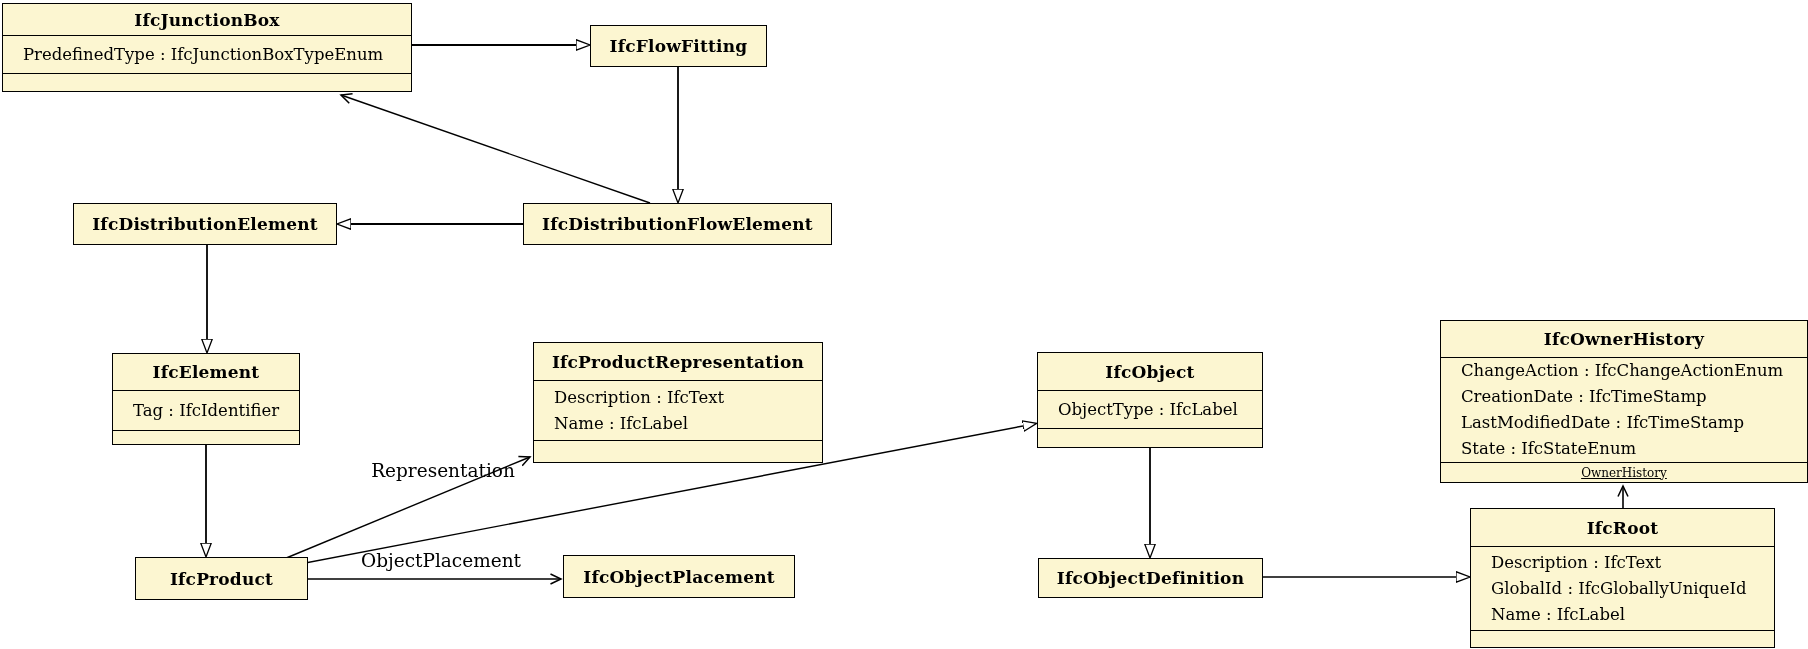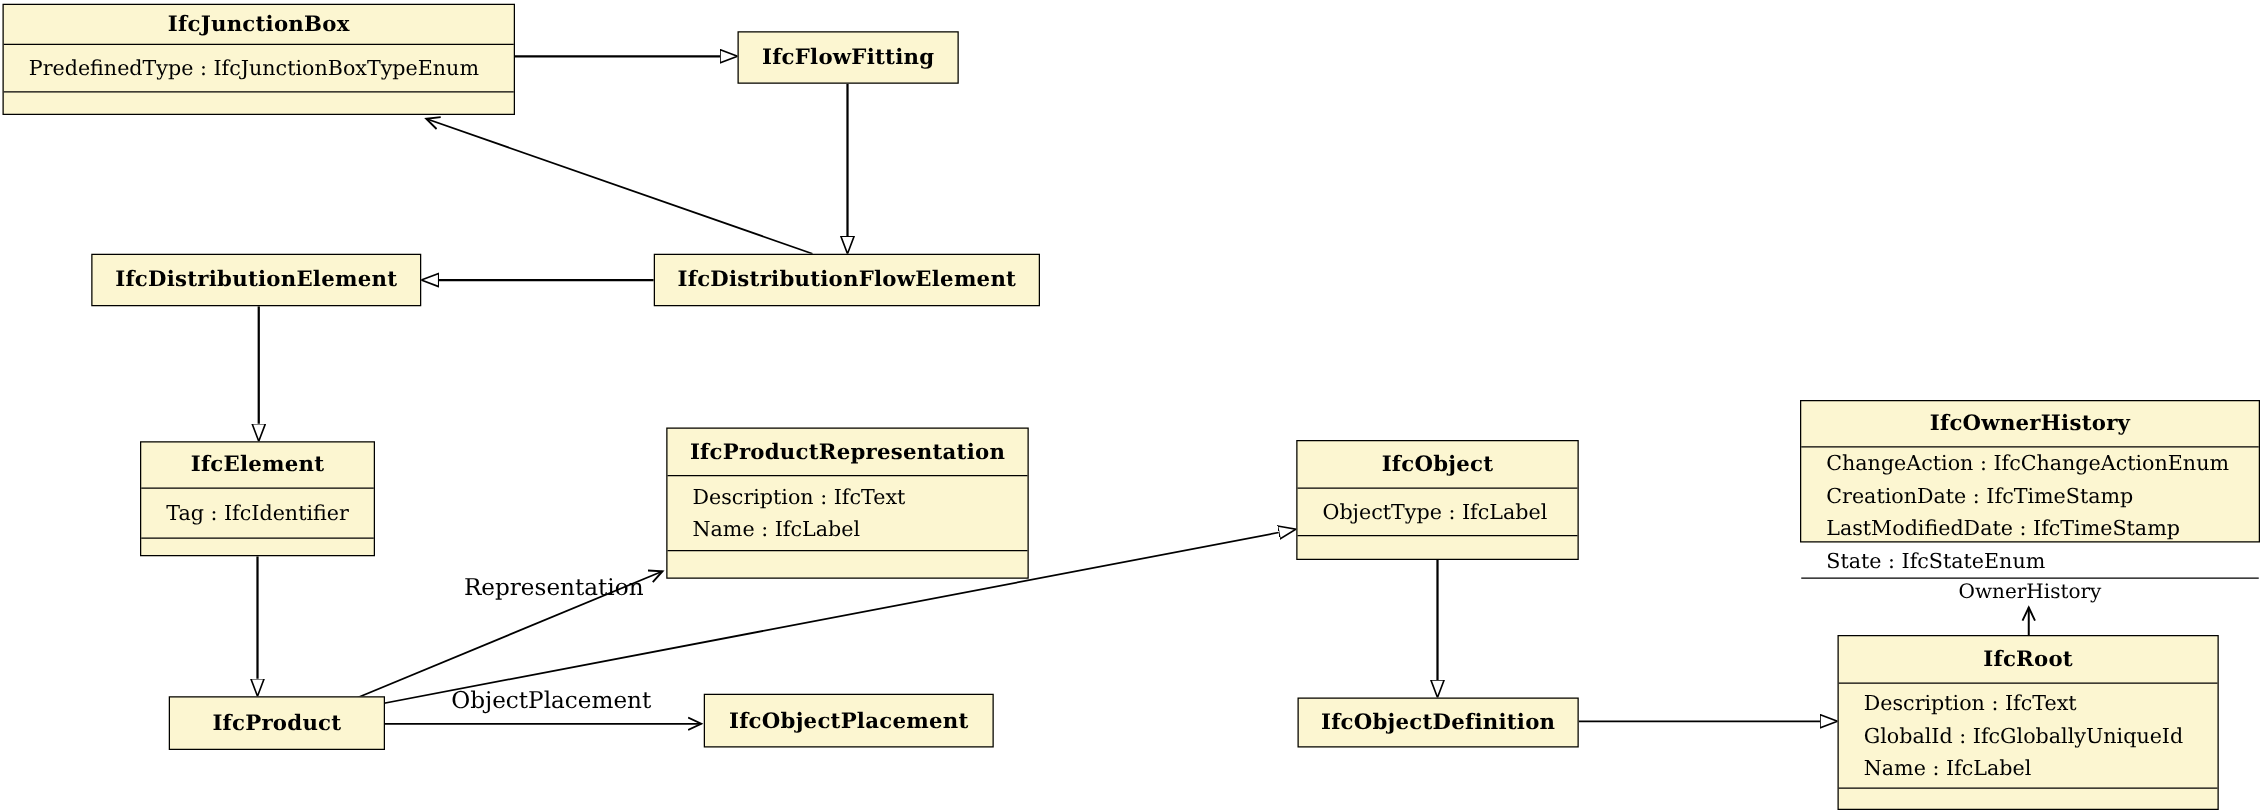--- a/index.html
+++ b/index.html
@@ -23,22 +23,23 @@
   .uml-class.single .c-title { flex:1; }
   .c-attrs {
     border-top:1.2px solid #000; font-size:16.5px;
     padding:1px 12px 1px 20px;
     display:flex; flex-direction:column; justify-content:center;
     flex-shrink:0;
   }
   .c-attrs .attr { line-height:26px; white-space:nowrap; }
   .c-footer {
     border-top:1.2px solid #000; flex:1;
-    font-size:16px; display:flex; align-items:center; justify-content:center;
+    font-size:12px; display:flex; align-items:center; justify-content:center;
     white-space:nowrap;
+    text-decoration:underline;
   }
   .edge-label {
     position:absolute; font-size:18.5px; text-align:center; white-space:nowrap;
   }
 </style>
 </head>
 <body>
 
 <div class="canvas">
 
@@ -105,21 +106,21 @@
   </div>
 
   <div class="uml-class" style="left:1037px;top:352px;width:226px;height:96px;">
     <div class="c-title" style="height:37px;">IfcObject</div>
     <div class="c-attrs" style="height:38px;">
       <div class="attr">ObjectType : IfcLabel</div>
     </div>
     <div class="c-footer"></div>
   </div>
 
-  <div class="uml-class" style="left:1440px;top:320px;width:368px;height:114px;">
+  <div class="uml-class" style="left:1440px;top:320px;width:368px;height:163px;">
     <div class="c-title" style="height:36px;">IfcOwnerHistory</div>
     <div class="c-attrs" style="height:105px;">
       <div class="attr">ChangeAction : IfcChangeActionEnum</div>
       <div class="attr">CreationDate : IfcTimeStamp</div>
       <div class="attr">LastModifiedDate : IfcTimeStamp</div>
       <div class="attr">State : IfcStateEnum</div>
     </div>
     <div class="c-footer">OwnerHistory</div>
   </div>
 

